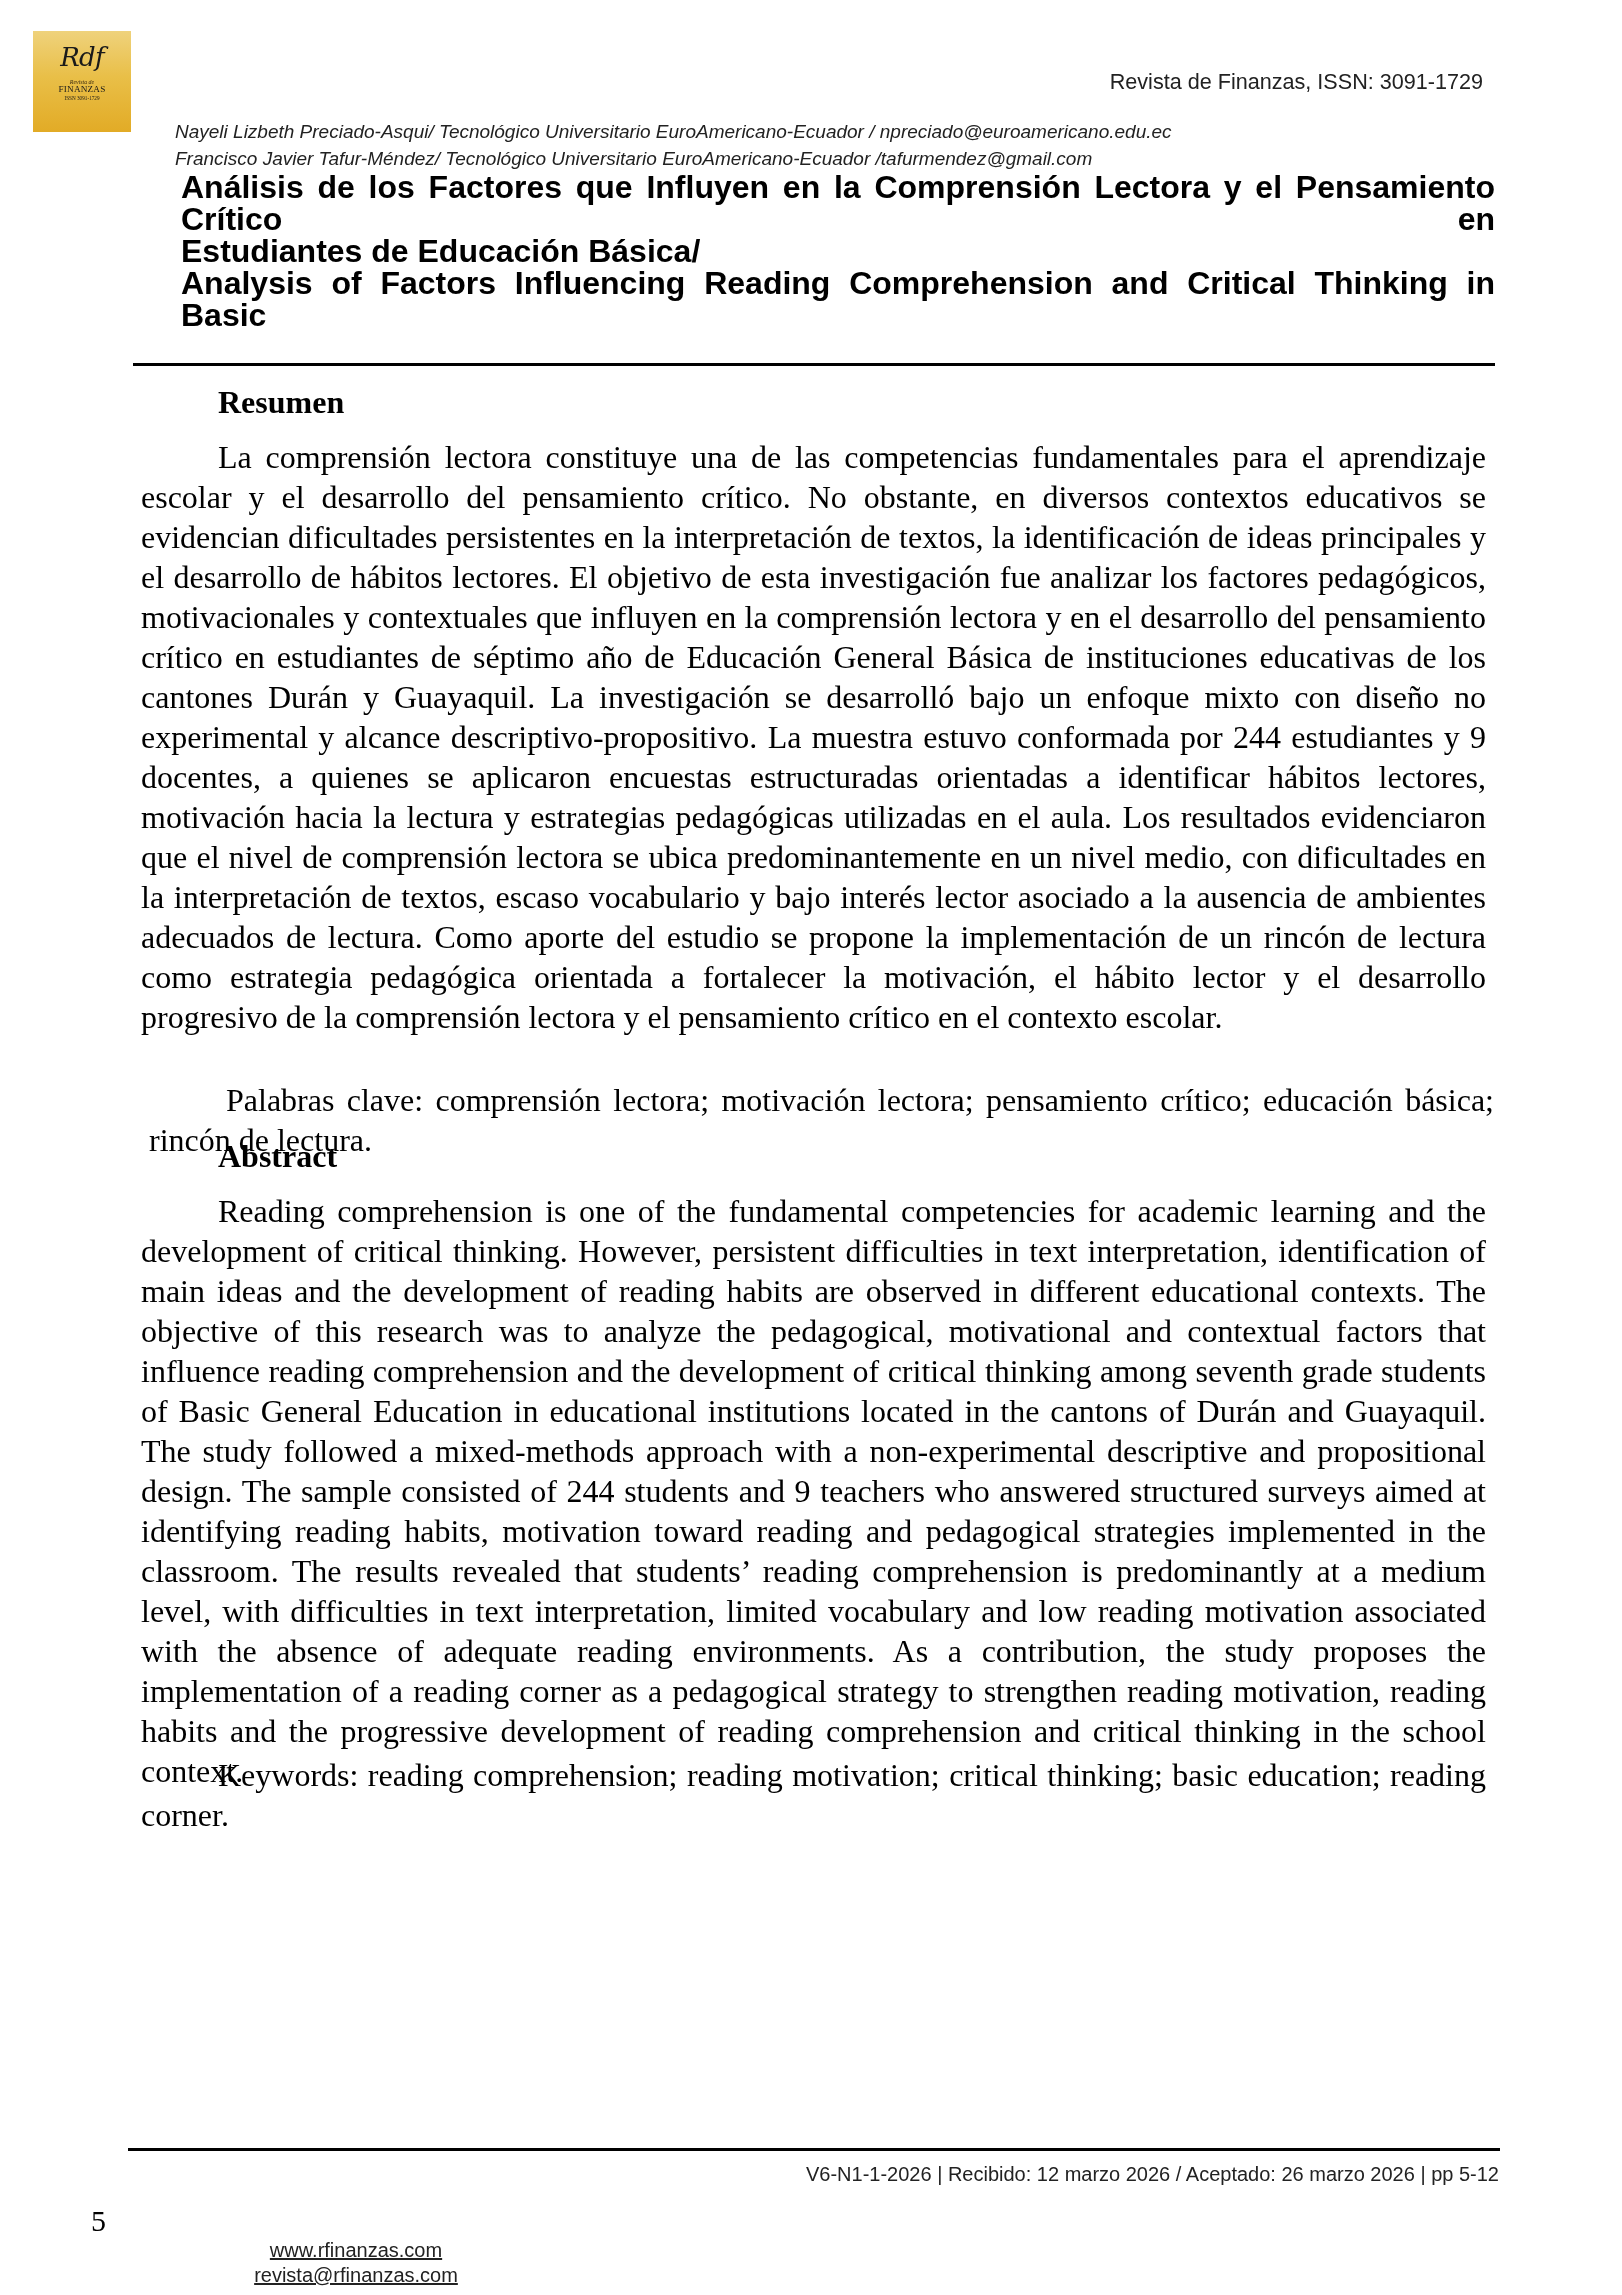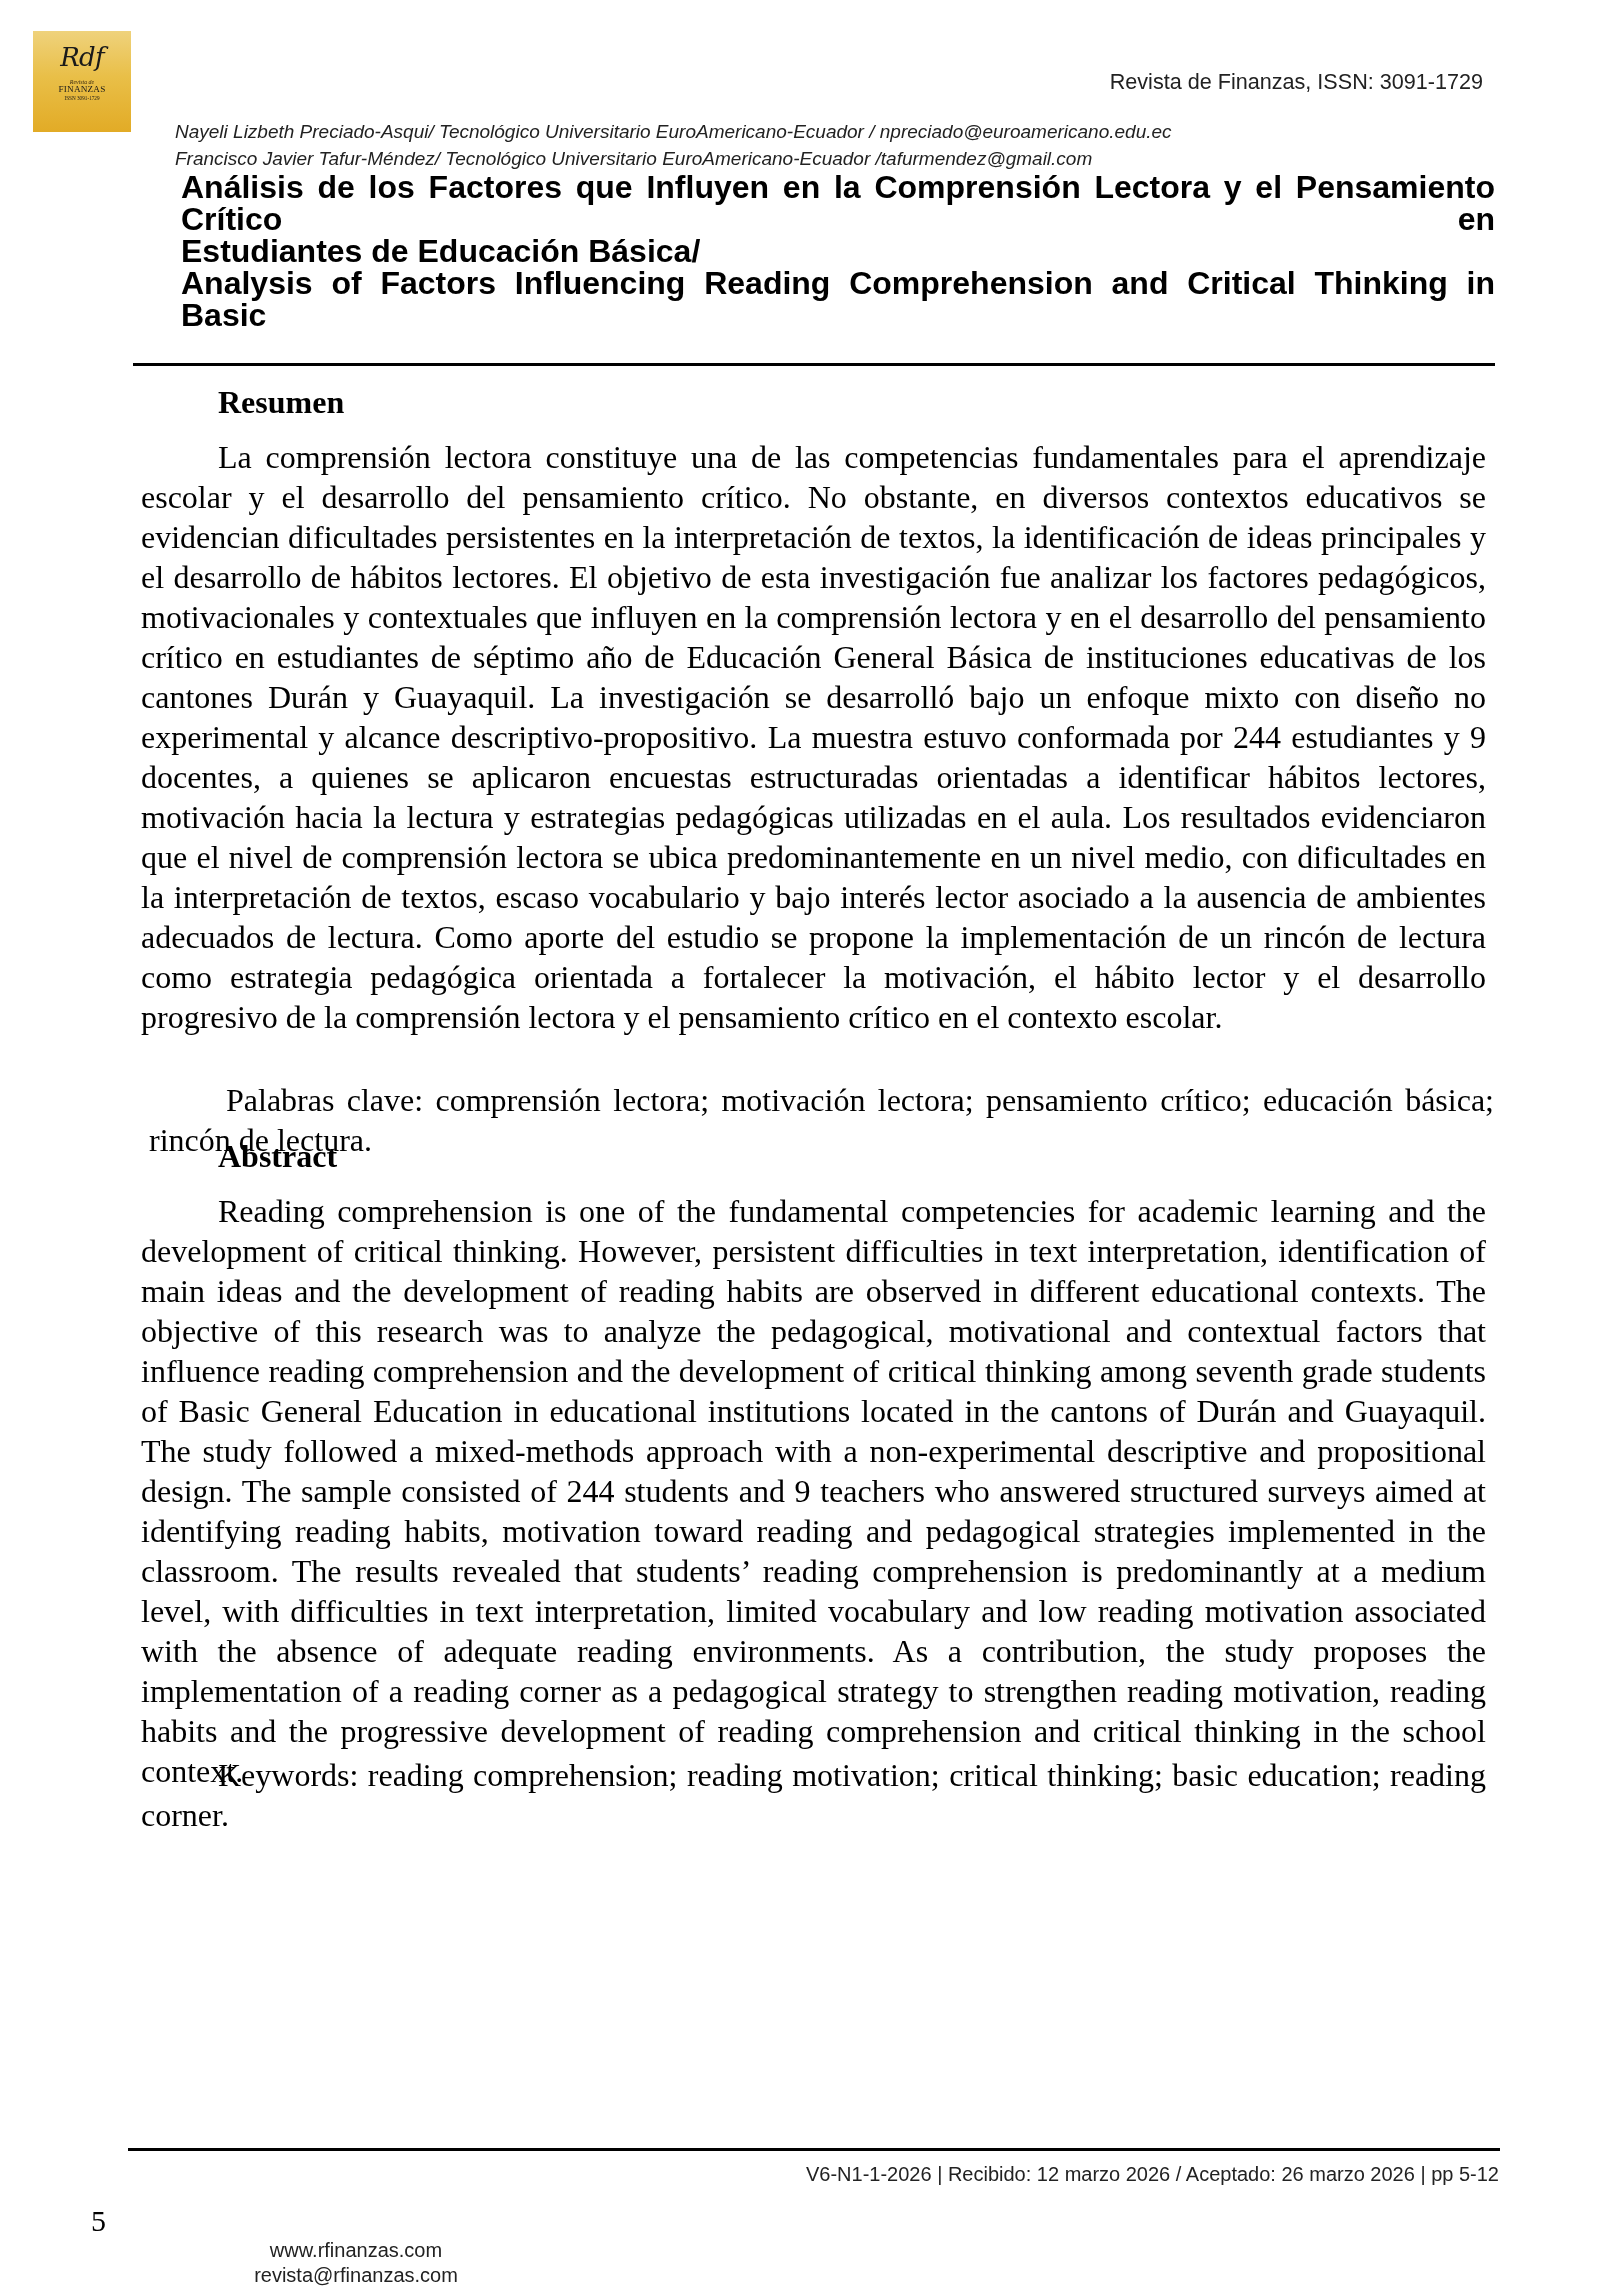--- a/index.html
+++ b/index.html
@@ -32,21 +32,21 @@
   .rule-bottom { left: 128px; top: 2148px; width: 1372px; }
 
   
   .content { left: 141px; top: 0; width: 1345px; font-family: "Liberation Serif", serif; font-size: 32px; line-height: 40px; }
   .heading { position: absolute; left: 77px; font-family: "Liberation Serif", serif; font-weight: bold; font-size: 32px; line-height: 39px; white-space: nowrap; }
   .para { position: absolute; left: 0; width: 1345px; text-align: justify; text-indent: 77px; margin: 0; }
 
   
   .footer-meta { right: 124px; top: 2159px; font-family: "Liberation Sans", sans-serif; font-size: 20px; line-height: 31px; text-align: right; color: #222; white-space: nowrap; margin-left: 12px; }
   .page-num { left: 91px; top: 2204px; font-family: "Liberation Serif", serif; font-size: 30px; line-height: 33px; }
-  .contact { left: 222px; width: 268px; top: 2238px; text-align: center; font-family: "Liberation Sans", sans-serif; font-size: 20px; line-height: 25px; color: #222; }
+  .contact { left: 222px; width: 268px; top: 2238px; text-align: center; font-family: "Liberation Sans", sans-serif; font-size: 20px; line-height: 25px; color: #222; text-decoration: underline; }
 </style>
 </head>
 <body>
 
 <div class="abs logo">
   <div class="logo-mark">Rdf</div>
   <div class="logo-sub1">Revista de</div>
   <div class="logo-sub2">FINANZAS</div>
   <div class="logo-sub3">ISSN 3091-1729</div>
 </div>

